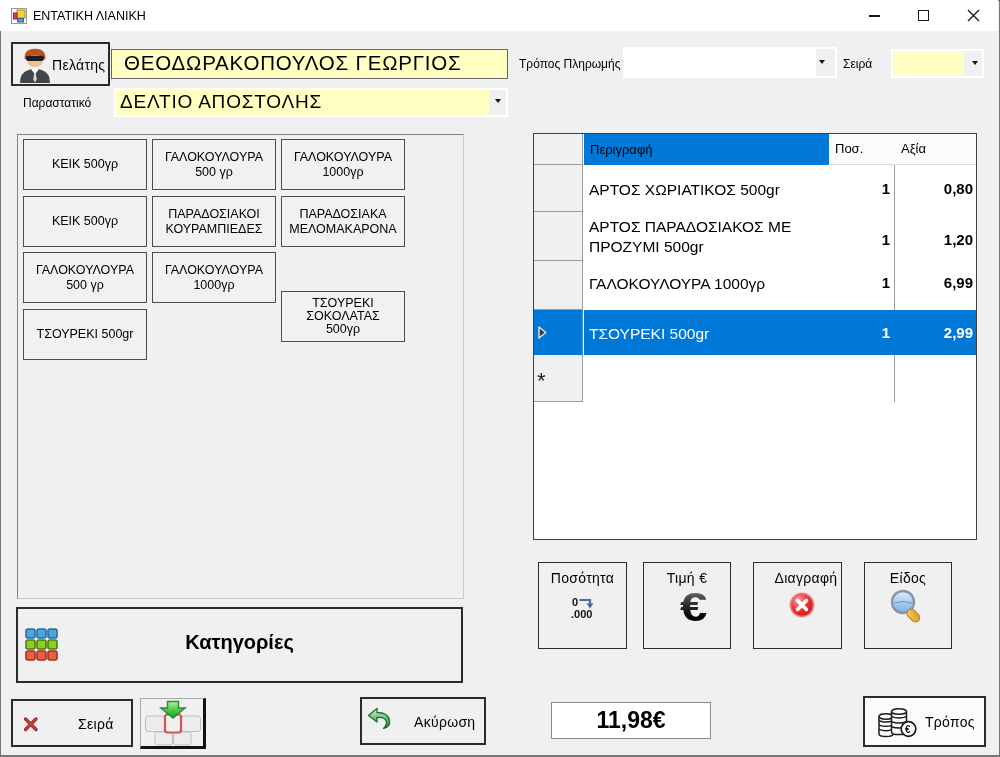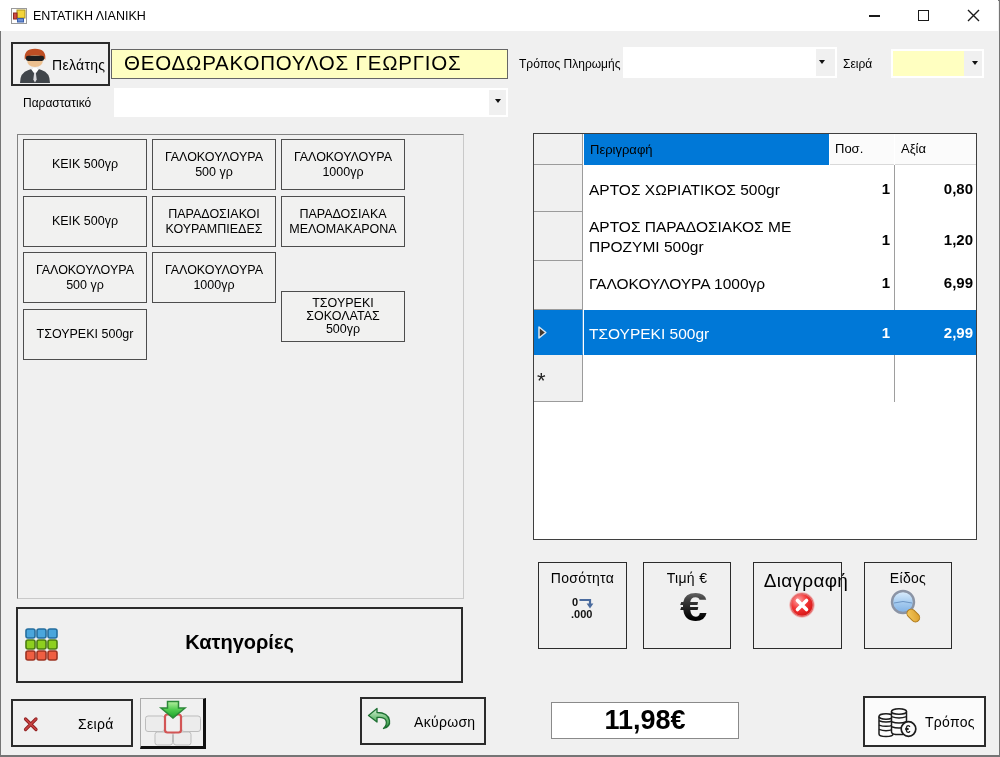--- a/index.html
+++ b/index.html
@@ -64,20 +64,21 @@
 </div>
 <div class="lbl" style="left:843px; top:57px;">Σειρά</div>
 <div class="combo" style="left:891px; top:49px; width:93px; height:29px;">
   <div class="inner" style="left:2px; top:2px; width:71px; height:25px;"></div>
   <div class="drop" style="left:73px; top:2px; width:18px; height:25px;"></div>
   <div class="arr" style="left:81px; top:12px;"></div>
 </div>
 
 <div class="lbl" style="left:23px; top:96px;">Παραστατικό</div>
 <div class="combo" style="left:114px; top:88px; width:394px; height:29px;">
+  <div class="inner" style="left:2px; top:2px; width:373px; height:25px; font-size:19px; letter-spacing:0.8px; line-height:23px; padding-left:4px;">ΔΕΛΤΙΟ ΑΠΟΣΤΟΛΗΣ</div>
   <div class="drop" style="left:375px; top:2px; width:17px; height:25px;"></div>
   <div class="arr" style="left:381px; top:11px;"></div>
 </div>
 
 <div class="panel"></div>
 <div class="pbtn" style="left:23px; top:139px; width:124px; height:51px;">ΚΕΙΚ 500γρ</div>
 <div class="pbtn" style="left:152px; top:139px; width:124px; height:51px;">ΓΑΛΟΚΟΥΛΟΥΡΑ<br>500 γρ</div>
 <div class="pbtn" style="left:281px; top:139px; width:124px; height:51px;">ΓΑΛΟΚΟΥΛΟΥΡΑ<br>1000γρ</div>
 <div class="pbtn" style="left:23px; top:196px; width:124px; height:51px;">ΚΕΙΚ 500γρ</div>
 <div class="pbtn" style="left:152px; top:196px; width:124px; height:51px;">ΠΑΡΑΔΟΣΙΑΚΟΙ<br>ΚΟΥΡΑΜΠΙΕΔΕΣ</div>
@@ -157,21 +158,21 @@
       <linearGradient id="eg" x1="0" y1="0" x2="0" y2="1">
         <stop offset="0" stop-color="#8f8f8f"></stop>
         <stop offset="0.35" stop-color="#3e3e3e"></stop>
         <stop offset="0.75" stop-color="#000"></stop>
       </linearGradient>
     </defs>
   <text x="0" y="28.8" font-family="Liberation Sans" font-size="40" font-weight="bold" fill="url(#eg)" transform="scale(1.23,1)">€</text>
 </svg>
 
 <div class="bigbtn" style="left:753px; top:562px; width:89px; height:87px; border-width:1.5px;"></div>
-<div class="lbl" style="left:753px; top:570px; width:106px; text-align:center; font-size:19px; letter-spacing:0.3px;">Διαγραφή</div>
+<div class="lbl" style="left:753px; top:570px; width:106px; text-align:center; font-size:14px; letter-spacing:0.3px;">Διαγραφή</div>
 <svg class="abs" style="left:789px; top:592px;" width="26" height="26" viewBox="0 0 26 26">
   <defs>
       <radialGradient id="rg" cx="0.35" cy="0.3" r="0.85">
         <stop offset="0" stop-color="#ffa8a8"></stop>
         <stop offset="0.45" stop-color="#f23636"></stop>
         <stop offset="1" stop-color="#cc0808"></stop>
       </radialGradient>
     </defs>
   <circle cx="13" cy="13" r="12.4" fill="none" stroke="#f3baba" stroke-width="1"></circle>
   <circle cx="13" cy="13" r="11.2" fill="url(#rg)" stroke="#e46c6c" stroke-width="1.4"></circle>
@@ -229,21 +230,21 @@
       <linearGradient id="gu" x1="0" y1="0" x2="0" y2="1">
         <stop offset="0" stop-color="#d8f3d8"></stop>
         <stop offset="0.5" stop-color="#6fbf78"></stop>
         <stop offset="1" stop-color="#2a8f3e"></stop>
       </linearGradient>
     </defs>
   <path d="M1.5 8.5 L10 1.5 L10 5.5 Q21 5.5 22.5 13.5 Q23.5 19.5 16.5 21.5 Q20.5 17.5 19 13.5 Q17.5 9.8 10 10.5 L10 15 Z" fill="url(#gu)" stroke="#1e6f32" stroke-width="1.3" stroke-linejoin="round"></path>
 </svg>
 <div class="lbl" style="left:414px; top:714px; font-size:14px; letter-spacing:0.3px;">Ακύρωση</div>
 
-<div class="abs" style="left:551px; top:702px; width:188px; height:37px; background:#fff; border:1px solid #8a8a8a; text-align:center; font-size:27px; font-weight:bold; line-height:35px;">11,98€</div>
+<div class="abs" style="left:551px; top:702px; width:160px; height:37px; background:#fff; border:1px solid #8a8a8a; text-align:center; font-size:23px; font-weight:bold; line-height:35px;">11,98€</div>
 
 <div class="bigbtn" style="left:863px; top:696px; width:123px; height:51px; background:#fbfbfb;"></div>
 <svg class="abs" style="left:877px; top:706px;" width="40" height="32" viewBox="0 0 40 32">
   <g stroke="#1c1c1c" stroke-width="1.5" fill="none">
     <path d="M2 10.5 L2 28 Q2 30.5 9 30.5 Q16 30.5 16 28 L16 10.5" fill="#fcfcfc"></path>
     <path d="M2 14.8 Q9 17.3 16 14.8 M2 19.1 Q9 21.6 16 19.1 M2 23.4 Q9 25.9 16 23.4"></path>
     <ellipse cx="9" cy="10.5" rx="7" ry="2.7" fill="#fcfcfc"></ellipse>
     <path d="M14.5 5.5 L14.5 26 Q14.5 28.6 22 28.6 Q29.5 28.6 29.5 26 L29.5 5.5" fill="#fcfcfc"></path>
     <path d="M14.5 10.6 Q22 13.2 29.5 10.6 M14.5 15.7 Q22 18.3 29.5 15.7 M14.5 20.8 Q22 23.4 29.5 20.8"></path>
     <ellipse cx="22" cy="5.5" rx="7.5" ry="2.8" fill="#fcfcfc"></ellipse>

